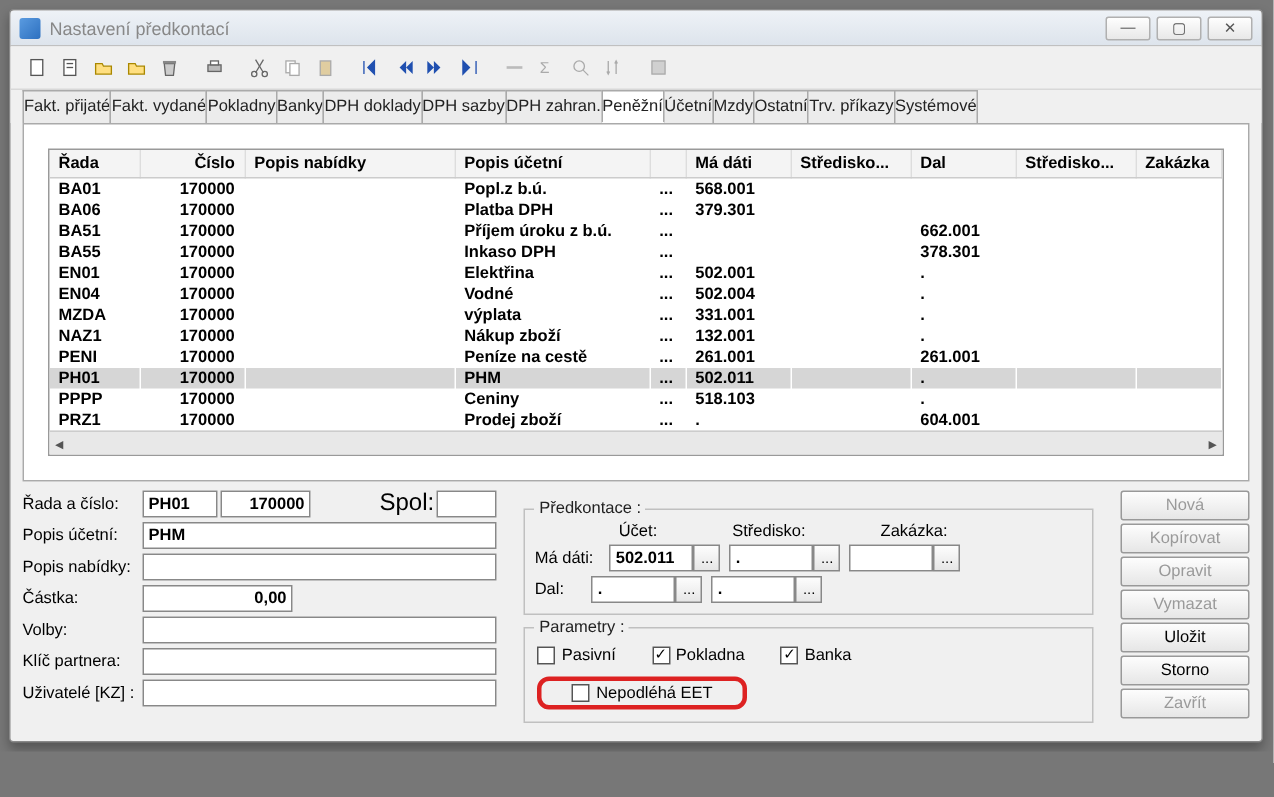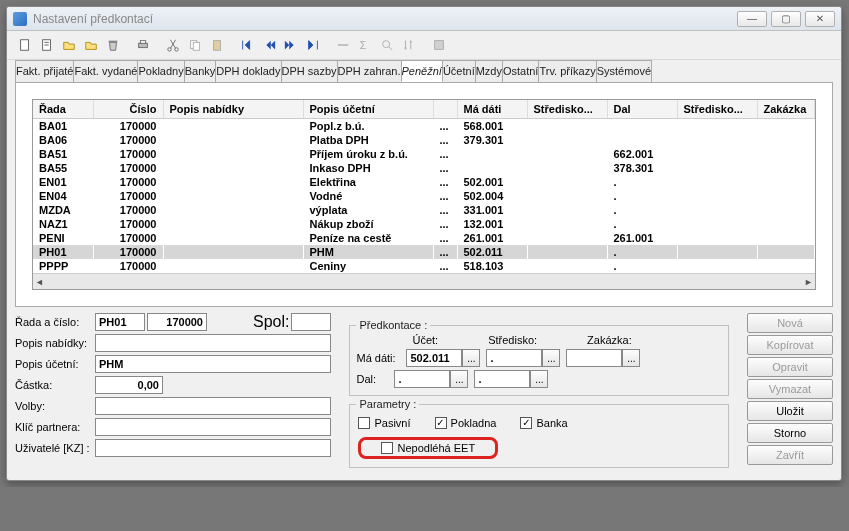--- a/index.html
+++ b/index.html
@@ -70,21 +70,20 @@
   background: #ececec;
   margin-right: -1px;
   font-size: 11px;
   color: #222;
   position: relative;
 }
 .tab.active {
   background: #fff;
   z-index: 2;
   border-bottom: 1px solid #fff;
-  font-style: italic;
 }
 .tabcontent {
   margin: 0 8px;
   background: #fff;
   border: 1px solid #aaa;
   padding: 16px;
 }
 .gridwrap {
   border: 1px solid #999;
   background: #fff;
@@ -482,49 +481,61 @@
               <td style="text-align: right;">170000</td>
               <td></td>
               <td>Ceniny</td>
               <td>...</td>
               <td>518.103</td>
               <td></td>
               <td>.</td>
               <td></td>
               <td></td>
             </tr>
+            <tr>
+              <td>PRZ1</td>
+              <td style="text-align: right;">170000</td>
+              <td></td>
+              <td>Prodej zboží</td>
+              <td>...</td>
+              <td>.</td>
+              <td></td>
+              <td>604.001</td>
+              <td></td>
+              <td></td>
+            </tr>
           </tbody>
       </table>
       <div class="hscroll">
           <span>◄</span>
           <span>►</span>
         </div>
     </div>
   </div>
 
   <div class="belowgrid">
     <div class="leftform">
       <div class="row">
         <span class="lab">Řada a číslo:</span>
         <input class="inp" style="width: 50px;" value="PH01">
         <input class="inp num" style="width: 60px; margin-left: 2px;" value="170000">
         <span style="margin-left:46px;font-size:16px">Spol:</span>
         <input class="inp" style="width: 40px; margin-left: 2px;" value="">
       </div>
       <div class="row">
+        <span class="lab">Popis účetní:</span>
+        <input class="inp" style="flex: 1 1 0%;" value="PHM">
+      </div>
+      <div class="row">
         <span class="lab">Popis nabídky:</span>
         <input class="inp" style="flex: 1 1 0%;" value="">
       </div>
       <div class="row">
-        <span class="lab">Popis účetní:</span>
-        <input class="inp" style="flex: 1 1 0%;" value="PHM">
-      </div>
-      <div class="row">
         <span class="lab">Částka:</span>
-        <input class="inp num" style="width: 68px; text-align: right;" value="0,00">
+        <input class="inp num" style="width: 100px; text-align: right;" value="0,00">
       </div>
       <div class="row">
         <span class="lab">Volby:</span>
         <input class="inp" style="flex: 1 1 0%;" value="">
       </div>
       <div class="row">
         <span class="lab">Klíč partnera:</span>
         <input class="inp" style="flex: 1 1 0%;" value="">
       </div>
       <div class="row">

